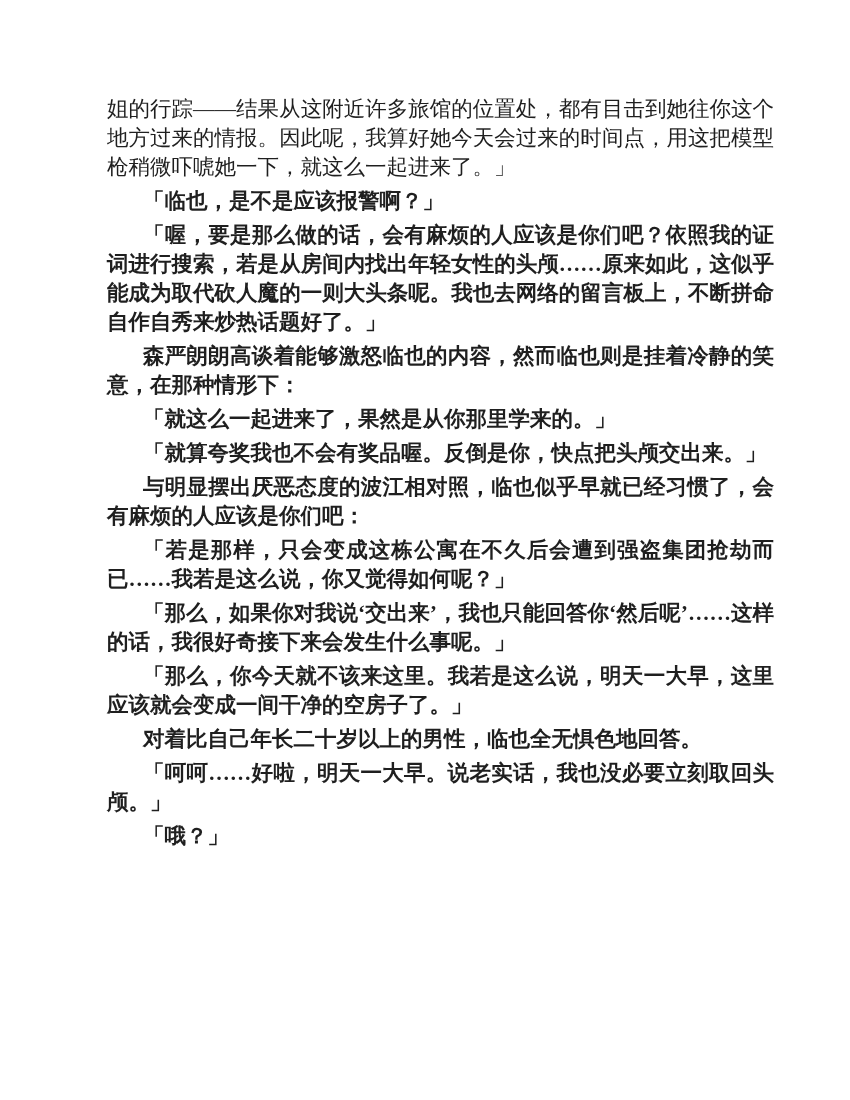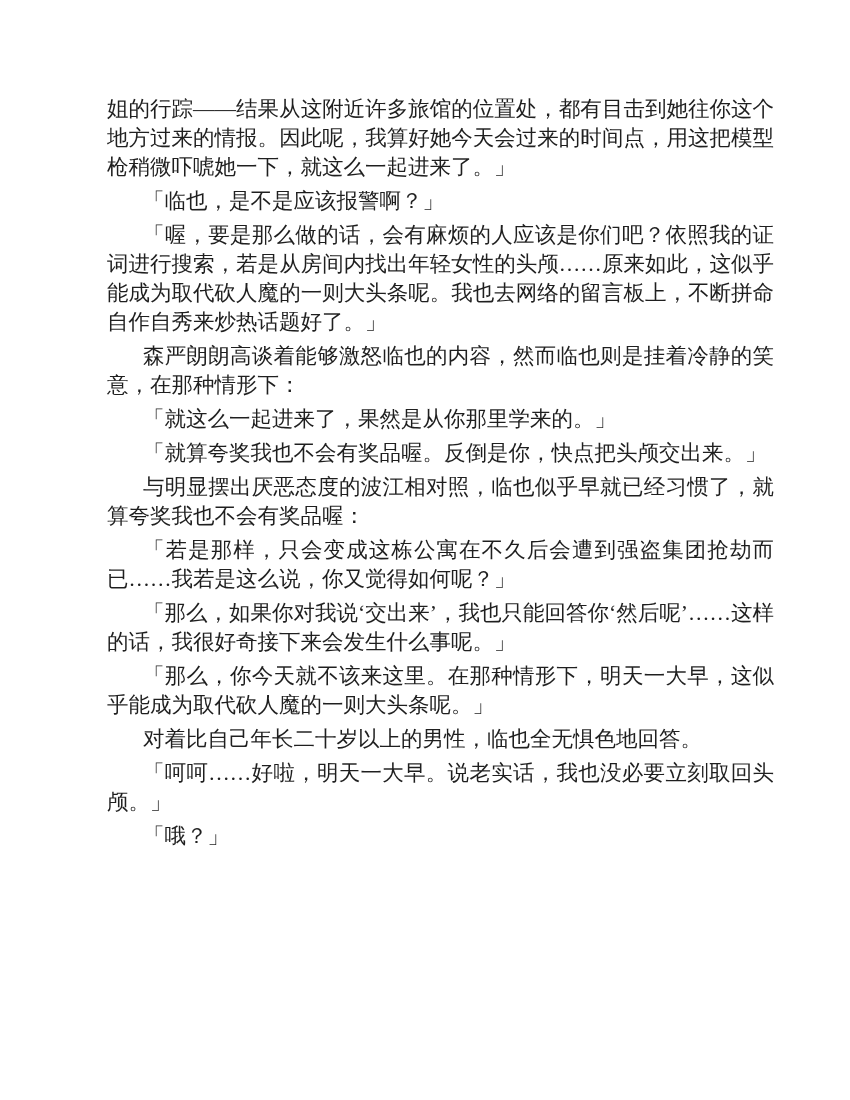--- a/index.html
+++ b/index.html
@@ -30,34 +30,35 @@
     line-height: 29px;
     text-align: justify;
     letter-spacing: 0;
   }
   .para {
     margin: 0 0 5px 0;
     padding: 0;
   }
   .para.indent {
     text-indent: 36px;
+    font-weight: bold;
   }
 </style>
 </head>
 <body>
 
 <div class="page">
   <div class="text-column">
       <p class="para">姐的行踪——结果从这附近许多旅馆的位置处，都有目击到她往你这个地方过来的情报。因此呢，我算好她今天会过来的时间点，用这把模型枪稍微吓唬她一下，就这么一起进来了。」</p>
       <p class="para indent">「临也，是不是应该报警啊？」</p>
       <p class="para indent">「喔，要是那么做的话，会有麻烦的人应该是你们吧？依照我的证词进行搜索，若是从房间内找出年轻女性的头颅……原来如此，这似乎能成为取代砍人魔的一则大头条呢。我也去网络的留言板上，不断拼命自作自秀来炒热话题好了。」</p>
       <p class="para indent">森严朗朗高谈着能够激怒临也的内容，然而临也则是挂着冷静的笑意，在那种情形下：</p>
       <p class="para indent">「就这么一起进来了，果然是从你那里学来的。」</p>
       <p class="para indent">「就算夸奖我也不会有奖品喔。反倒是你，快点把头颅交出来。」</p>
-      <p class="para indent">与明显摆出厌恶态度的波江相对照，临也似乎早就已经习惯了，就算夸奖我也不会有奖品喔：</p>
+      <p class="para indent">与明显摆出厌恶态度的波江相对照，临也似乎早就已经习惯了，会有麻烦的人应该是你们吧：</p>
       <p class="para indent">「若是那样，只会变成这栋公寓在不久后会遭到强盗集团抢劫而已……我若是这么说，你又觉得如何呢？」</p>
       <p class="para indent">「那么，如果你对我说‘交出来’，我也只能回答你‘然后呢’……这样的话，我很好奇接下来会发生什么事呢。」</p>
-      <p class="para indent">「那么，你今天就不该来这里。在那种情形下，明天一大早，这似乎能成为取代砍人魔的一则大头条呢。」</p>
+      <p class="para indent">「那么，你今天就不该来这里。我若是这么说，明天一大早，这里应该就会变成一间干净的空房子了。」</p>
       <p class="para indent">对着比自己年长二十岁以上的男性，临也全无惧色地回答。</p>
       <p class="para indent">「呵呵……好啦，明天一大早。说老实话，我也没必要立刻取回头颅。」</p>
       <p class="para indent">「哦？」</p>
     </div>
 </div>
 
 </body></html>

